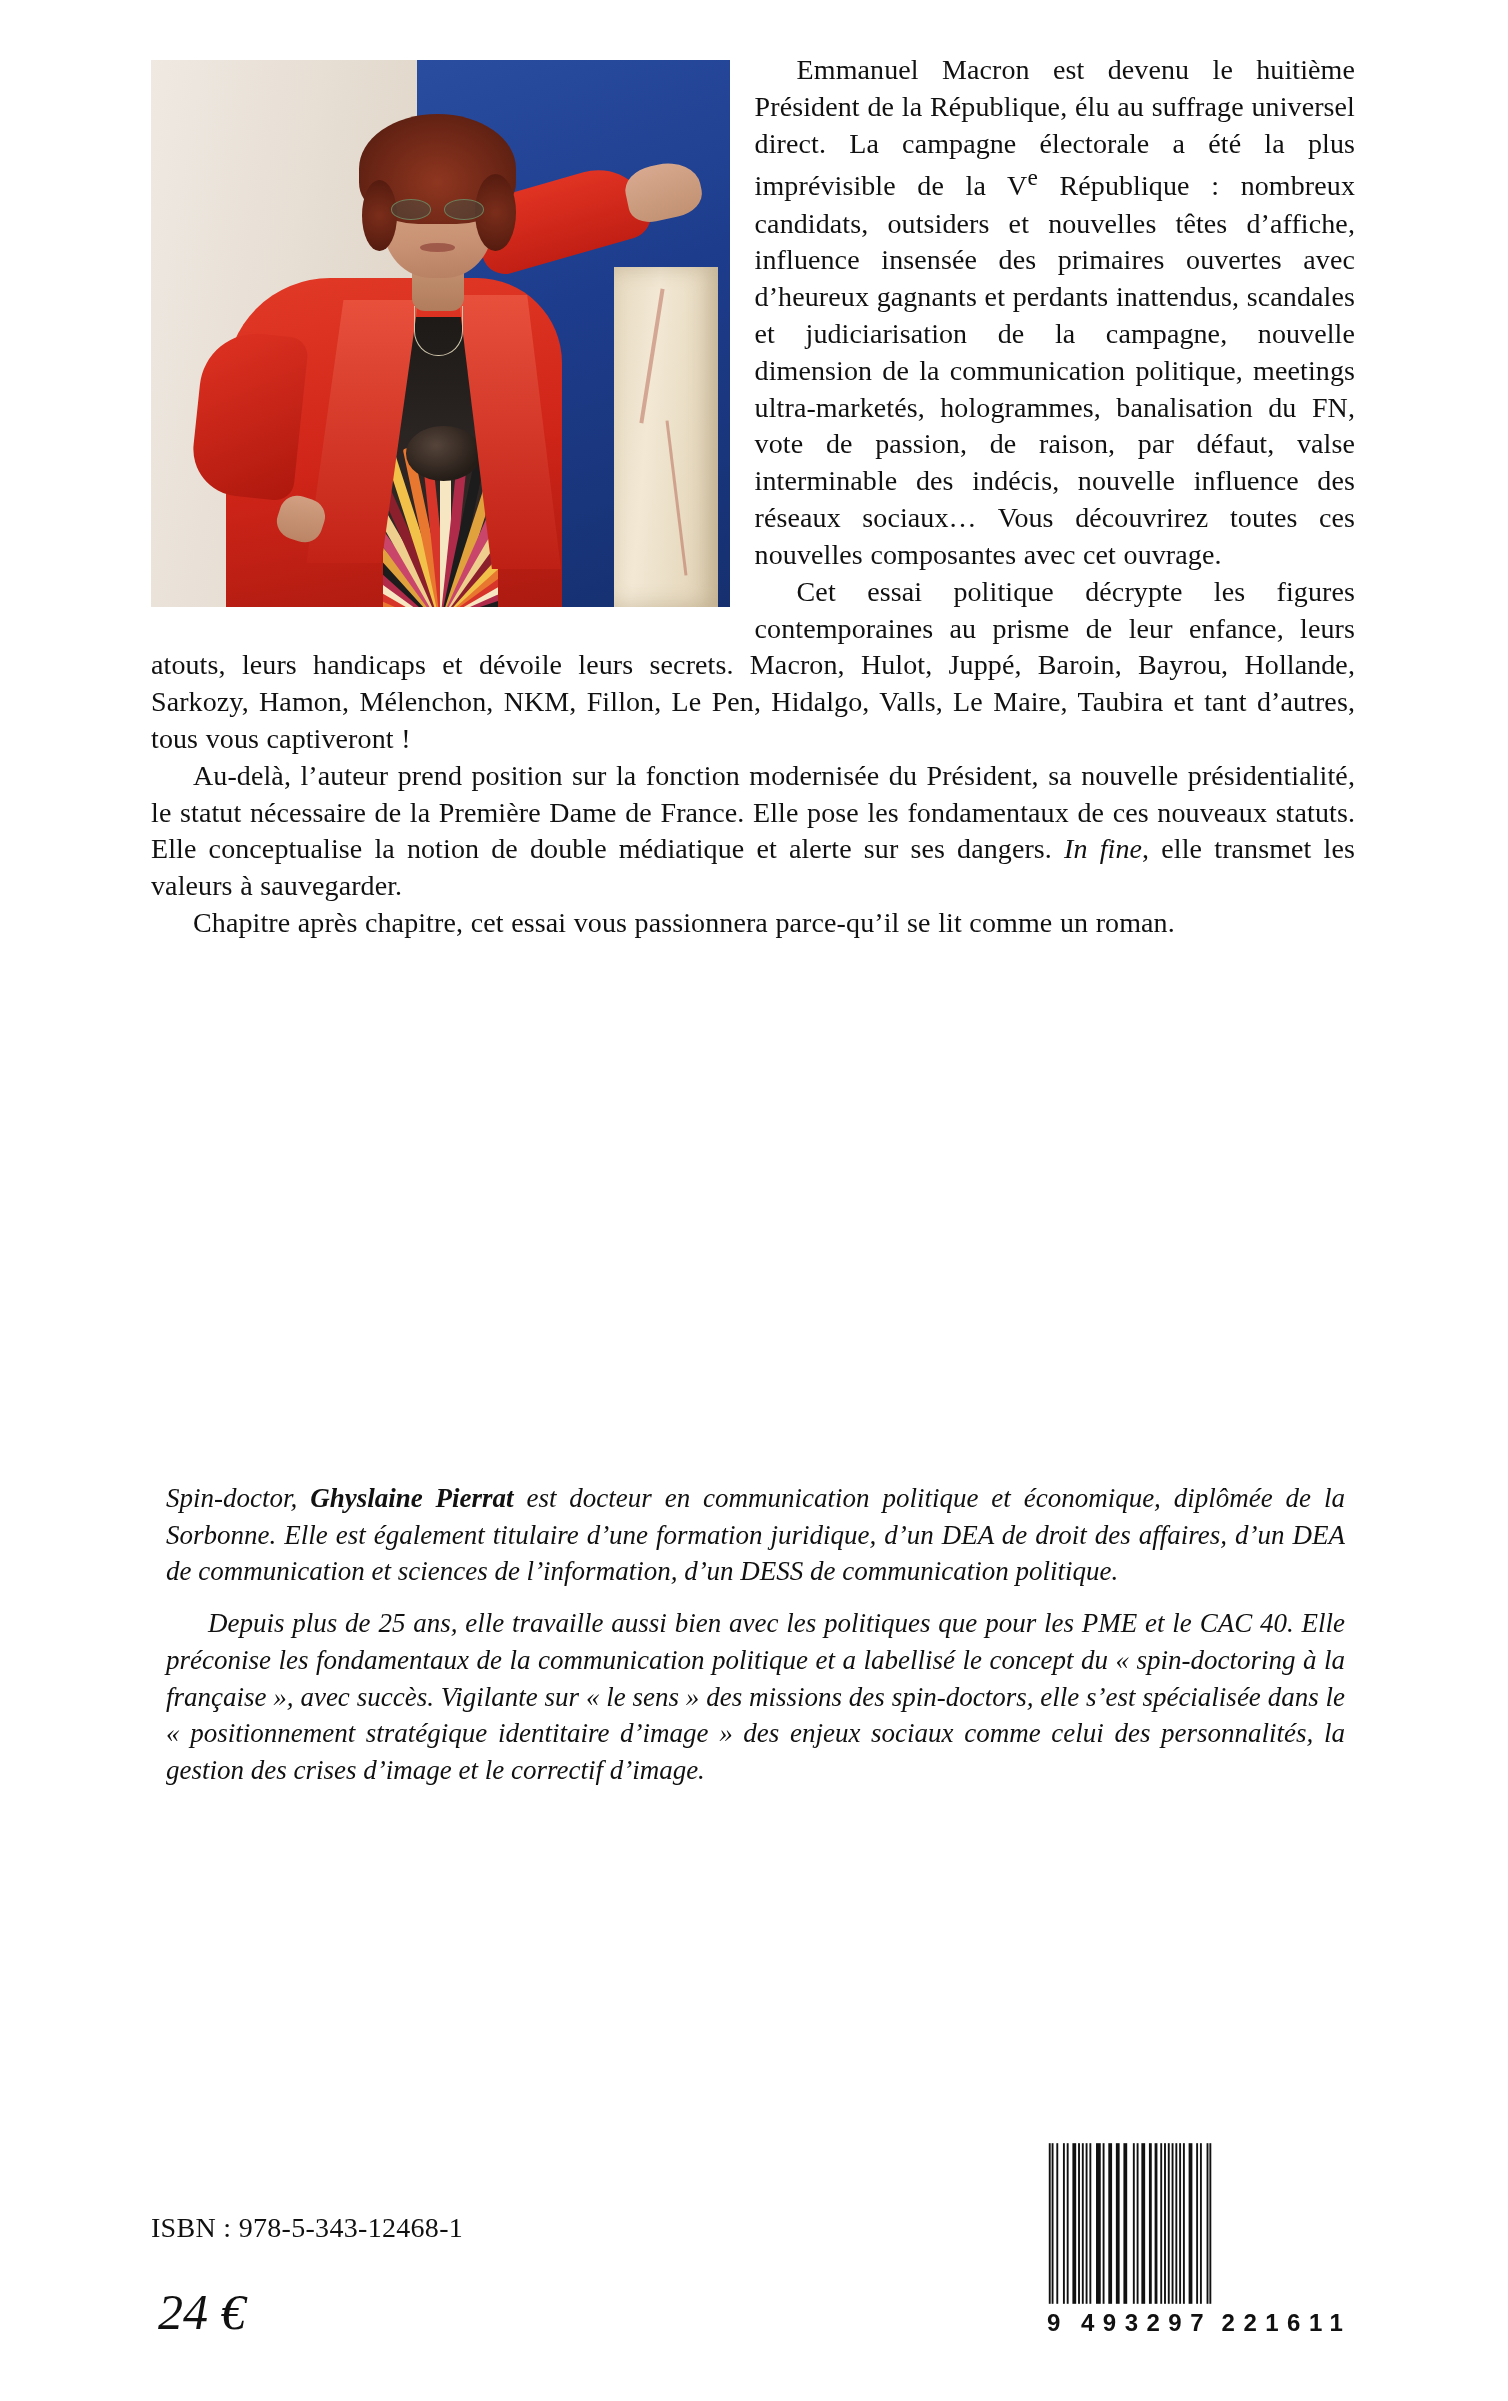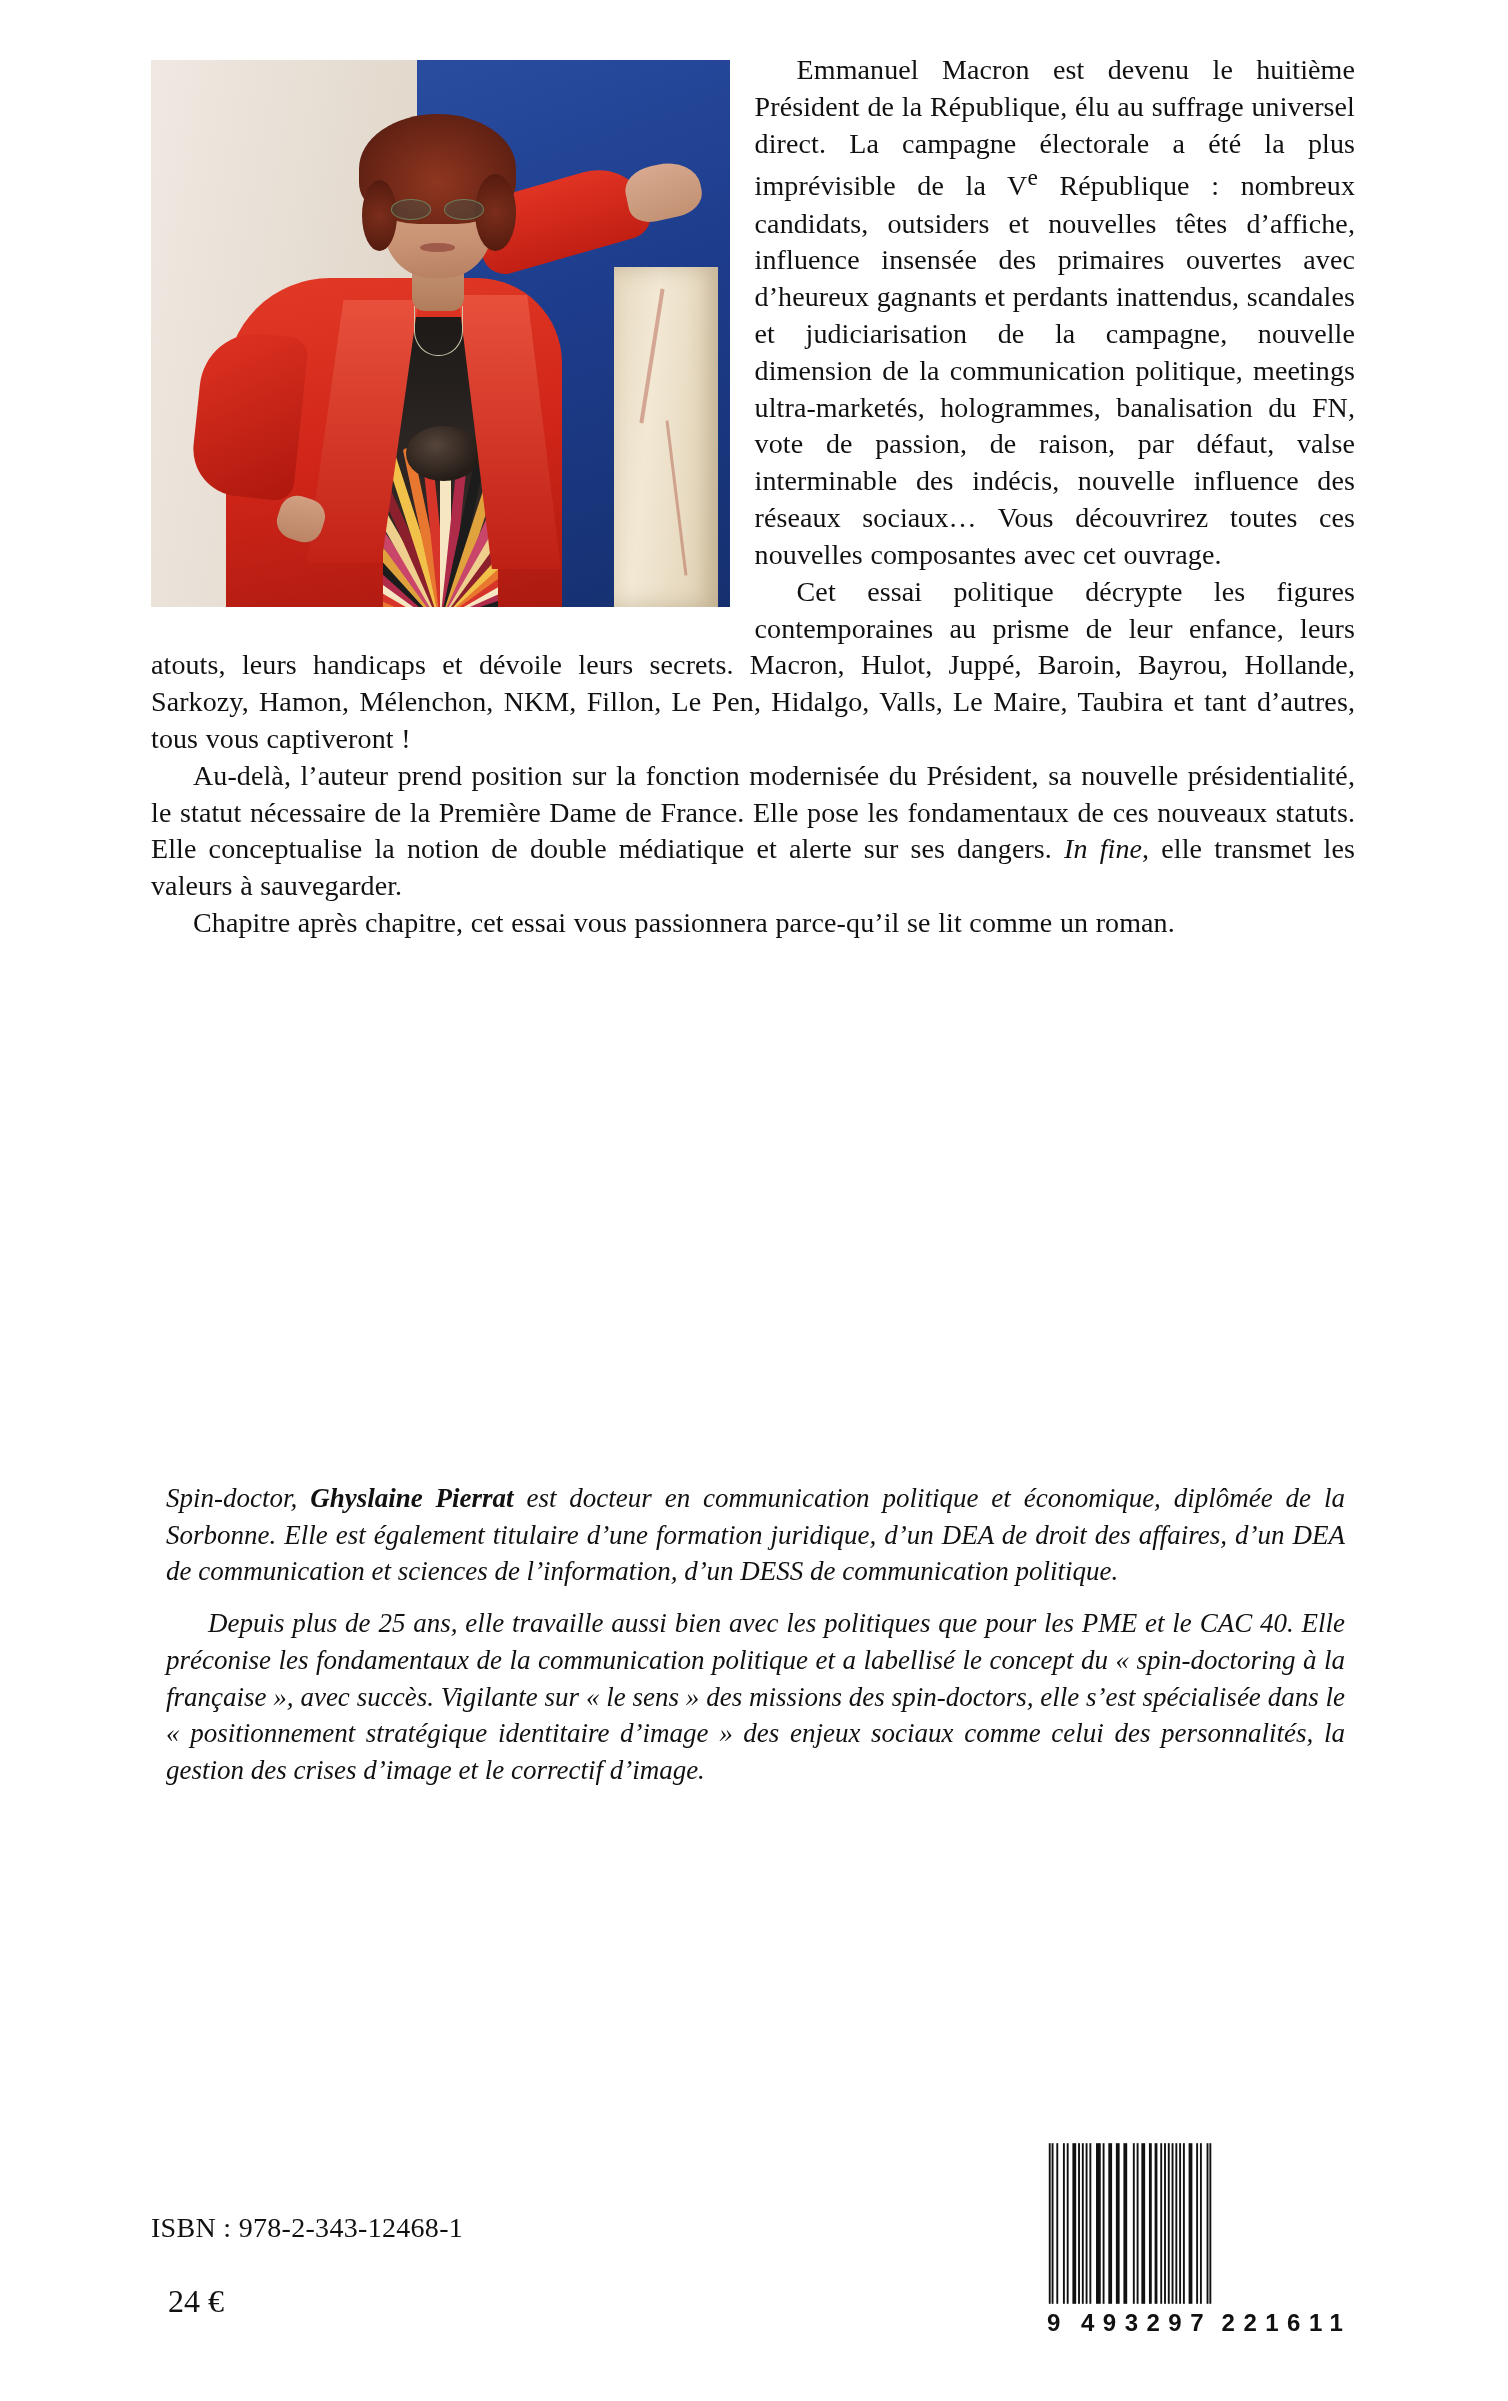--- a/index.html
+++ b/index.html
@@ -186,22 +186,23 @@
   }
   p.bio-p.noindent { text-indent: 0; }
   .bio-name { font-weight: bold; font-style: italic; }
 
   
   .isbn {
     position: absolute; left: 151px; top: 2212px;
     font-size: 28px; letter-spacing: 0.3px;
   }
   .price {
-    position: absolute; left: 168px; top: 2283px;
-    font-size: 32px;
+    position: absolute; left: 158px; top: 2283px;
+    font-size: 50px;
+    font-style: italic;
   }
   .barcode-wrap {
     position: absolute; left: 1045px; top: 2143px;
     width: 274px; height: 194px;
   }
   .bars { display: block; }
   .barcode-digits {
     position: absolute; left: 0; bottom: 0; width: 100%;
     font-family: "Liberation Sans", sans-serif;
     font-size: 24px; font-weight: bold; color: #111;
@@ -281,21 +282,21 @@
 
     <p class="body">Chapitre après chapitre, cet essai vous passionnera parce-qu’il se lit comme un roman.</p>
   </div>
 
   <div class="bio">
     <p class="bio-p noindent"><span>Spin-doctor, </span><span class="bio-name">Ghyslaine Pierrat</span><span> est docteur en communication politique et économique, diplômée de la Sorbonne. Elle est également titulaire d’une formation juridique, d’un DEA de droit des affaires, d’un DEA de communication et sciences de l’information, d’un DESS de communication politique.</span></p>
 
     <p class="bio-p">Depuis plus de 25 ans, elle travaille aussi bien avec les politiques que pour les PME et le CAC 40. Elle préconise les fondamentaux de la communication politique et a labellisé le concept du « spin-doctoring à la française », avec succès. Vigilante sur « le sens » des missions des spin-doctors, elle s’est spécialisée dans le « positionnement stratégique identitaire d’image » des enjeux sociaux comme celui des personnalités, la gestion des crises d’image et le correctif d’image.</p>
   </div>
 
-  <div class="isbn">ISBN : 978-2-343-12468-1</div>
+  <div class="isbn">ISBN : 978-5-343-12468-1</div>
   <div class="price">24 €</div>
 
   <div class="barcode-wrap">
     <svg class="bars" width="274" height="161" viewBox="0 0 290 170">
       <g fill="#111111" id="bargroup">
           <rect x="4" y="0" width="2" height="170"></rect>
           <rect x="7" y="0" width="2" height="170"></rect>
           <rect x="12" y="0" width="2" height="170"></rect>
           <rect x="19" y="0" width="2" height="170"></rect>
           <rect x="23" y="0" width="2" height="170"></rect>

